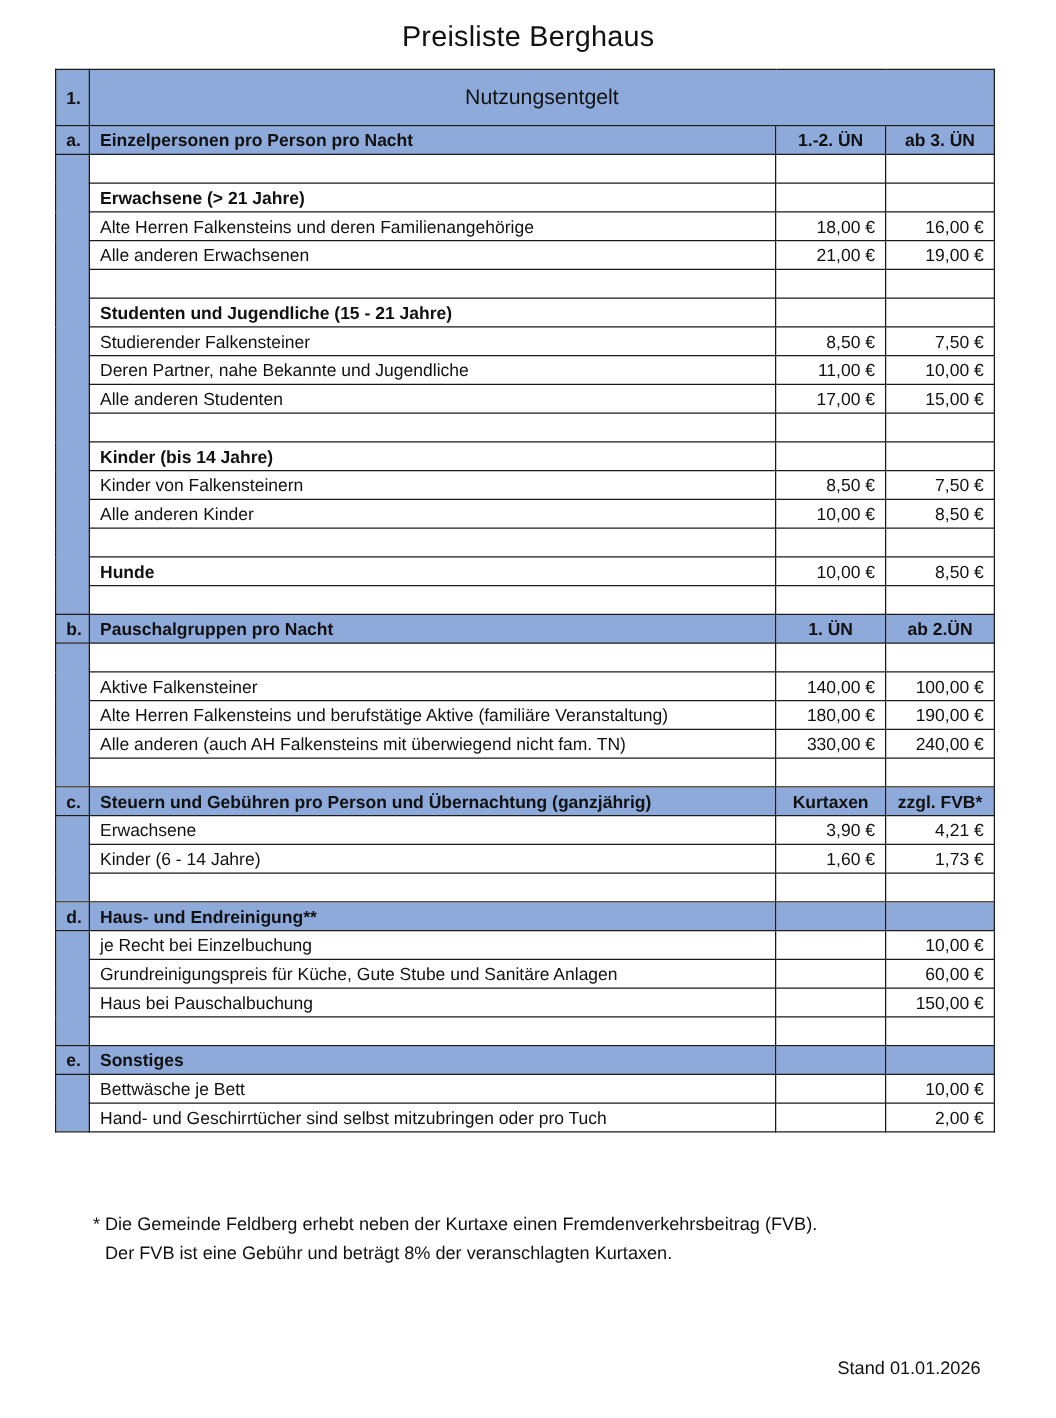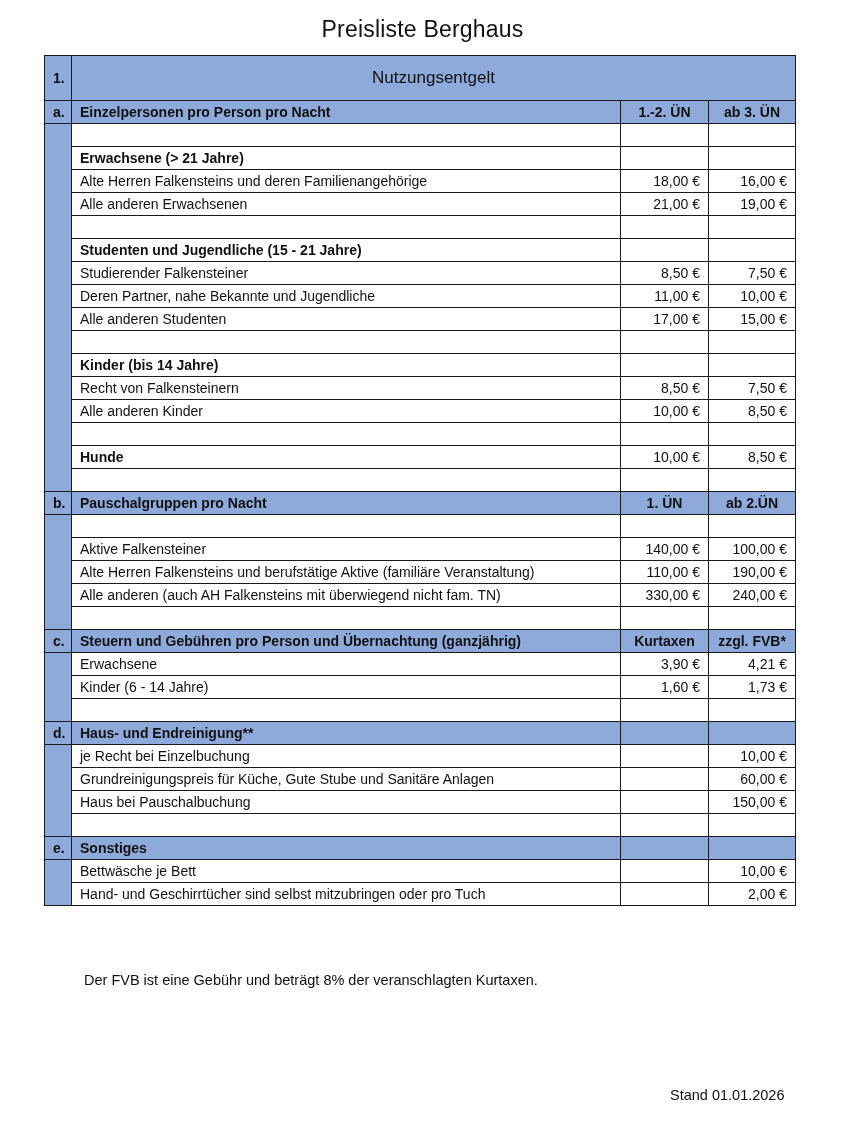--- a/index.html
+++ b/index.html
@@ -96,21 +96,21 @@
         <td></td>
         <td class="price-cell"></td>
         <td class="price-cell"></td>
       </tr>
     <tr>
         <td class="bold">Kinder (bis 14 Jahre)</td>
         <td class="price-cell"></td>
         <td class="price-cell"></td>
       </tr>
     <tr>
-        <td>Recht von Falkensteinern</td>
+        <td>Kinder von Falkensteinern</td>
         <td class="price-cell">8,50 €</td>
         <td class="price-cell">7,50 €</td>
       </tr>
     <tr>
         <td>Alle anderen Kinder</td>
         <td class="price-cell">10,00 €</td>
         <td class="price-cell">8,50 €</td>
       </tr>
     <tr>
         <td></td>
@@ -140,21 +140,21 @@
         <td class="price-cell"></td>
         <td class="price-cell"></td>
       </tr>
     <tr>
         <td>Aktive Falkensteiner</td>
         <td class="price-cell">140,00 €</td>
         <td class="price-cell">100,00 €</td>
       </tr>
     <tr>
         <td>Alte Herren Falkensteins und berufstätige Aktive  (familiäre Veranstaltung)</td>
-        <td class="price-cell">110,00 €</td>
+        <td class="price-cell">180,00 €</td>
         <td class="price-cell">190,00 €</td>
       </tr>
     <tr>
         <td>Alle anderen (auch AH Falkensteins mit überwiegend nicht fam. TN)</td>
         <td class="price-cell">330,00 €</td>
         <td class="price-cell">240,00 €</td>
       </tr>
     <tr>
         <td></td>
         <td class="price-cell"></td>
@@ -226,16 +226,17 @@
       </tr>
     <tr>
         <td>Hand- und Geschirrtücher sind selbst mitzubringen oder pro Tuch</td>
         <td class="price-cell"></td>
         <td class="price-cell">2,00 €</td>
       </tr>
   </tbody>
 </table>
 
 <div class="footnotes">
+  <div class="fn"><span class="mark">*</span><span>Die Gemeinde Feldberg erhebt neben der Kurtaxe einen Fremdenverkehrsbeitrag (FVB).</span></div>
   <div class="fn indent">Der FVB ist eine Gebühr und beträgt 8% der veranschlagten Kurtaxen.</div>
 </div>
 
 <div class="stand">Stand 01.01.2026</div>
 
 </body></html>

